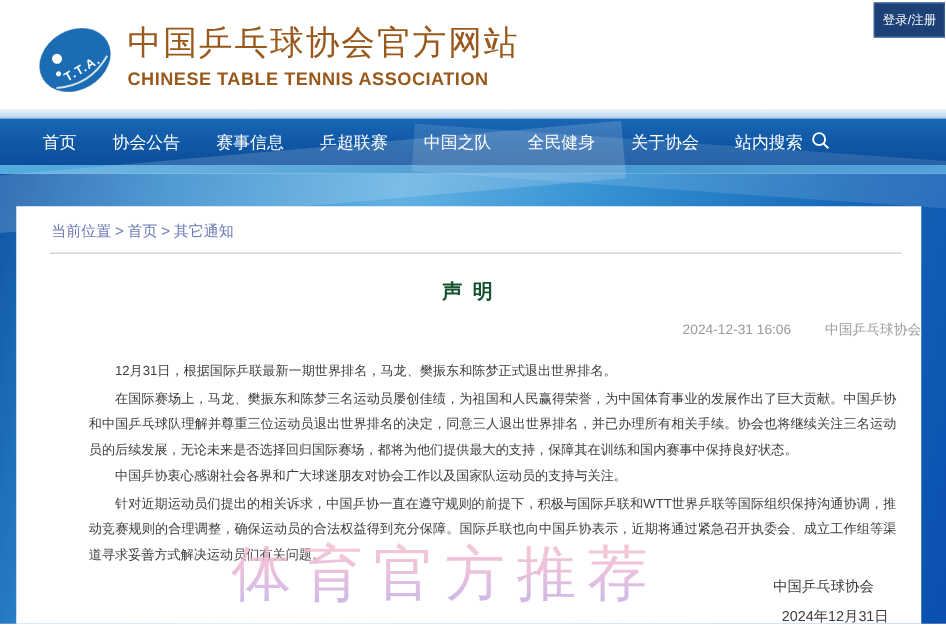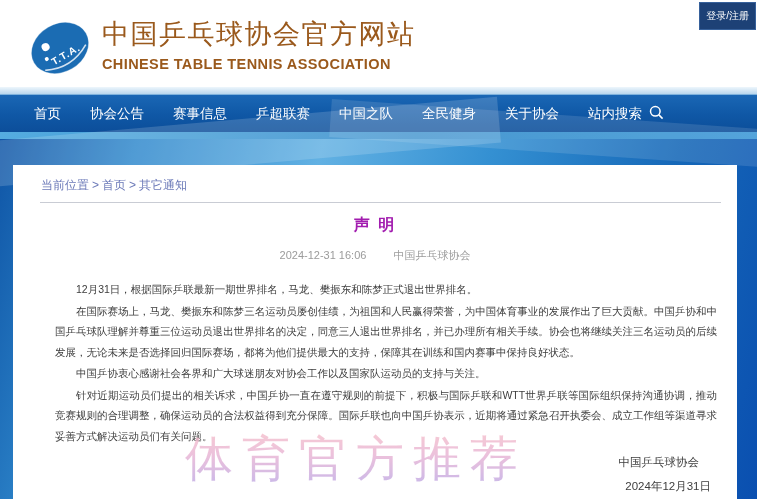--- a/index.html
+++ b/index.html
@@ -31,27 +31,27 @@
   .sweep.s1 { left:-60px; top:-18px; width:560px; height:46px; transform:rotate(-5deg); }
   .sweep.s2 { left:330px; top:-24px; width:460px; height:38px; transform:rotate(4deg); background:rgba(255,255,255,0.12); }
 
   
   .card { position:absolute; left:13px; top:26px; width:724px; height:334px; background:#fff; }
   .breadcrumb { padding:12px 20px 0 28px; font-size:12px; color:#6b79b8; }
   .breadcrumb a { color:#6b79b8; text-decoration:none; cursor:pointer; }
   .breadcrumb .sep { margin:0 3px; }
   .rule { border:none; border-top:1px solid #c9ccd4; margin:8px 16px 0 27px; }
 
-  .article-title { text-align:center; font-size:16px; font-weight:bold; color:#a21caf;
-                   letter-spacing:2px; margin-top:12px; }
-  .article-meta { text-align:center; font-size:11px; color:#9b9b9b; margin-top:12px; }
+  .article-title { text-align:center; font-size:16px; font-weight:bold; color:#14532d;
+                   letter-spacing:2px; margin-top:20px; }
+  .article-meta { text-align:right; font-size:11px; color:#9b9b9b; margin-top:12px; }
   .article-meta .src { margin-left:24px; }
 
   .article-body { margin-top:16px; padding:0 20px 0 42px; font-size:10.5px; line-height:20.5px;
-                  color:#3d3d3d; text-align:justify; }
+                  color:#3d3d3d; text-align:justify;margin-left:16px; }
   .article-body p { text-indent:2em; margin:0 0 1px 0; }
 
   .signature { margin-top:4px; padding-right:26px; text-align:right;
                font-size:11.5px; color:#3d3d3d; line-height:24px; }
   .signature .sig-name { padding-right:12px; }
 
   .watermark { position:absolute; left:172px; top:262px; width:400px; text-align:left;
                font-family:"Liberation Serif","DejaVu Serif",serif;
                font-size:48px; letter-spacing:9px; white-space:nowrap; font-weight:normal;
                background:linear-gradient(180deg,#f8c0c8 0%,#e7b2d4 45%,#b5a5e6 100%);

